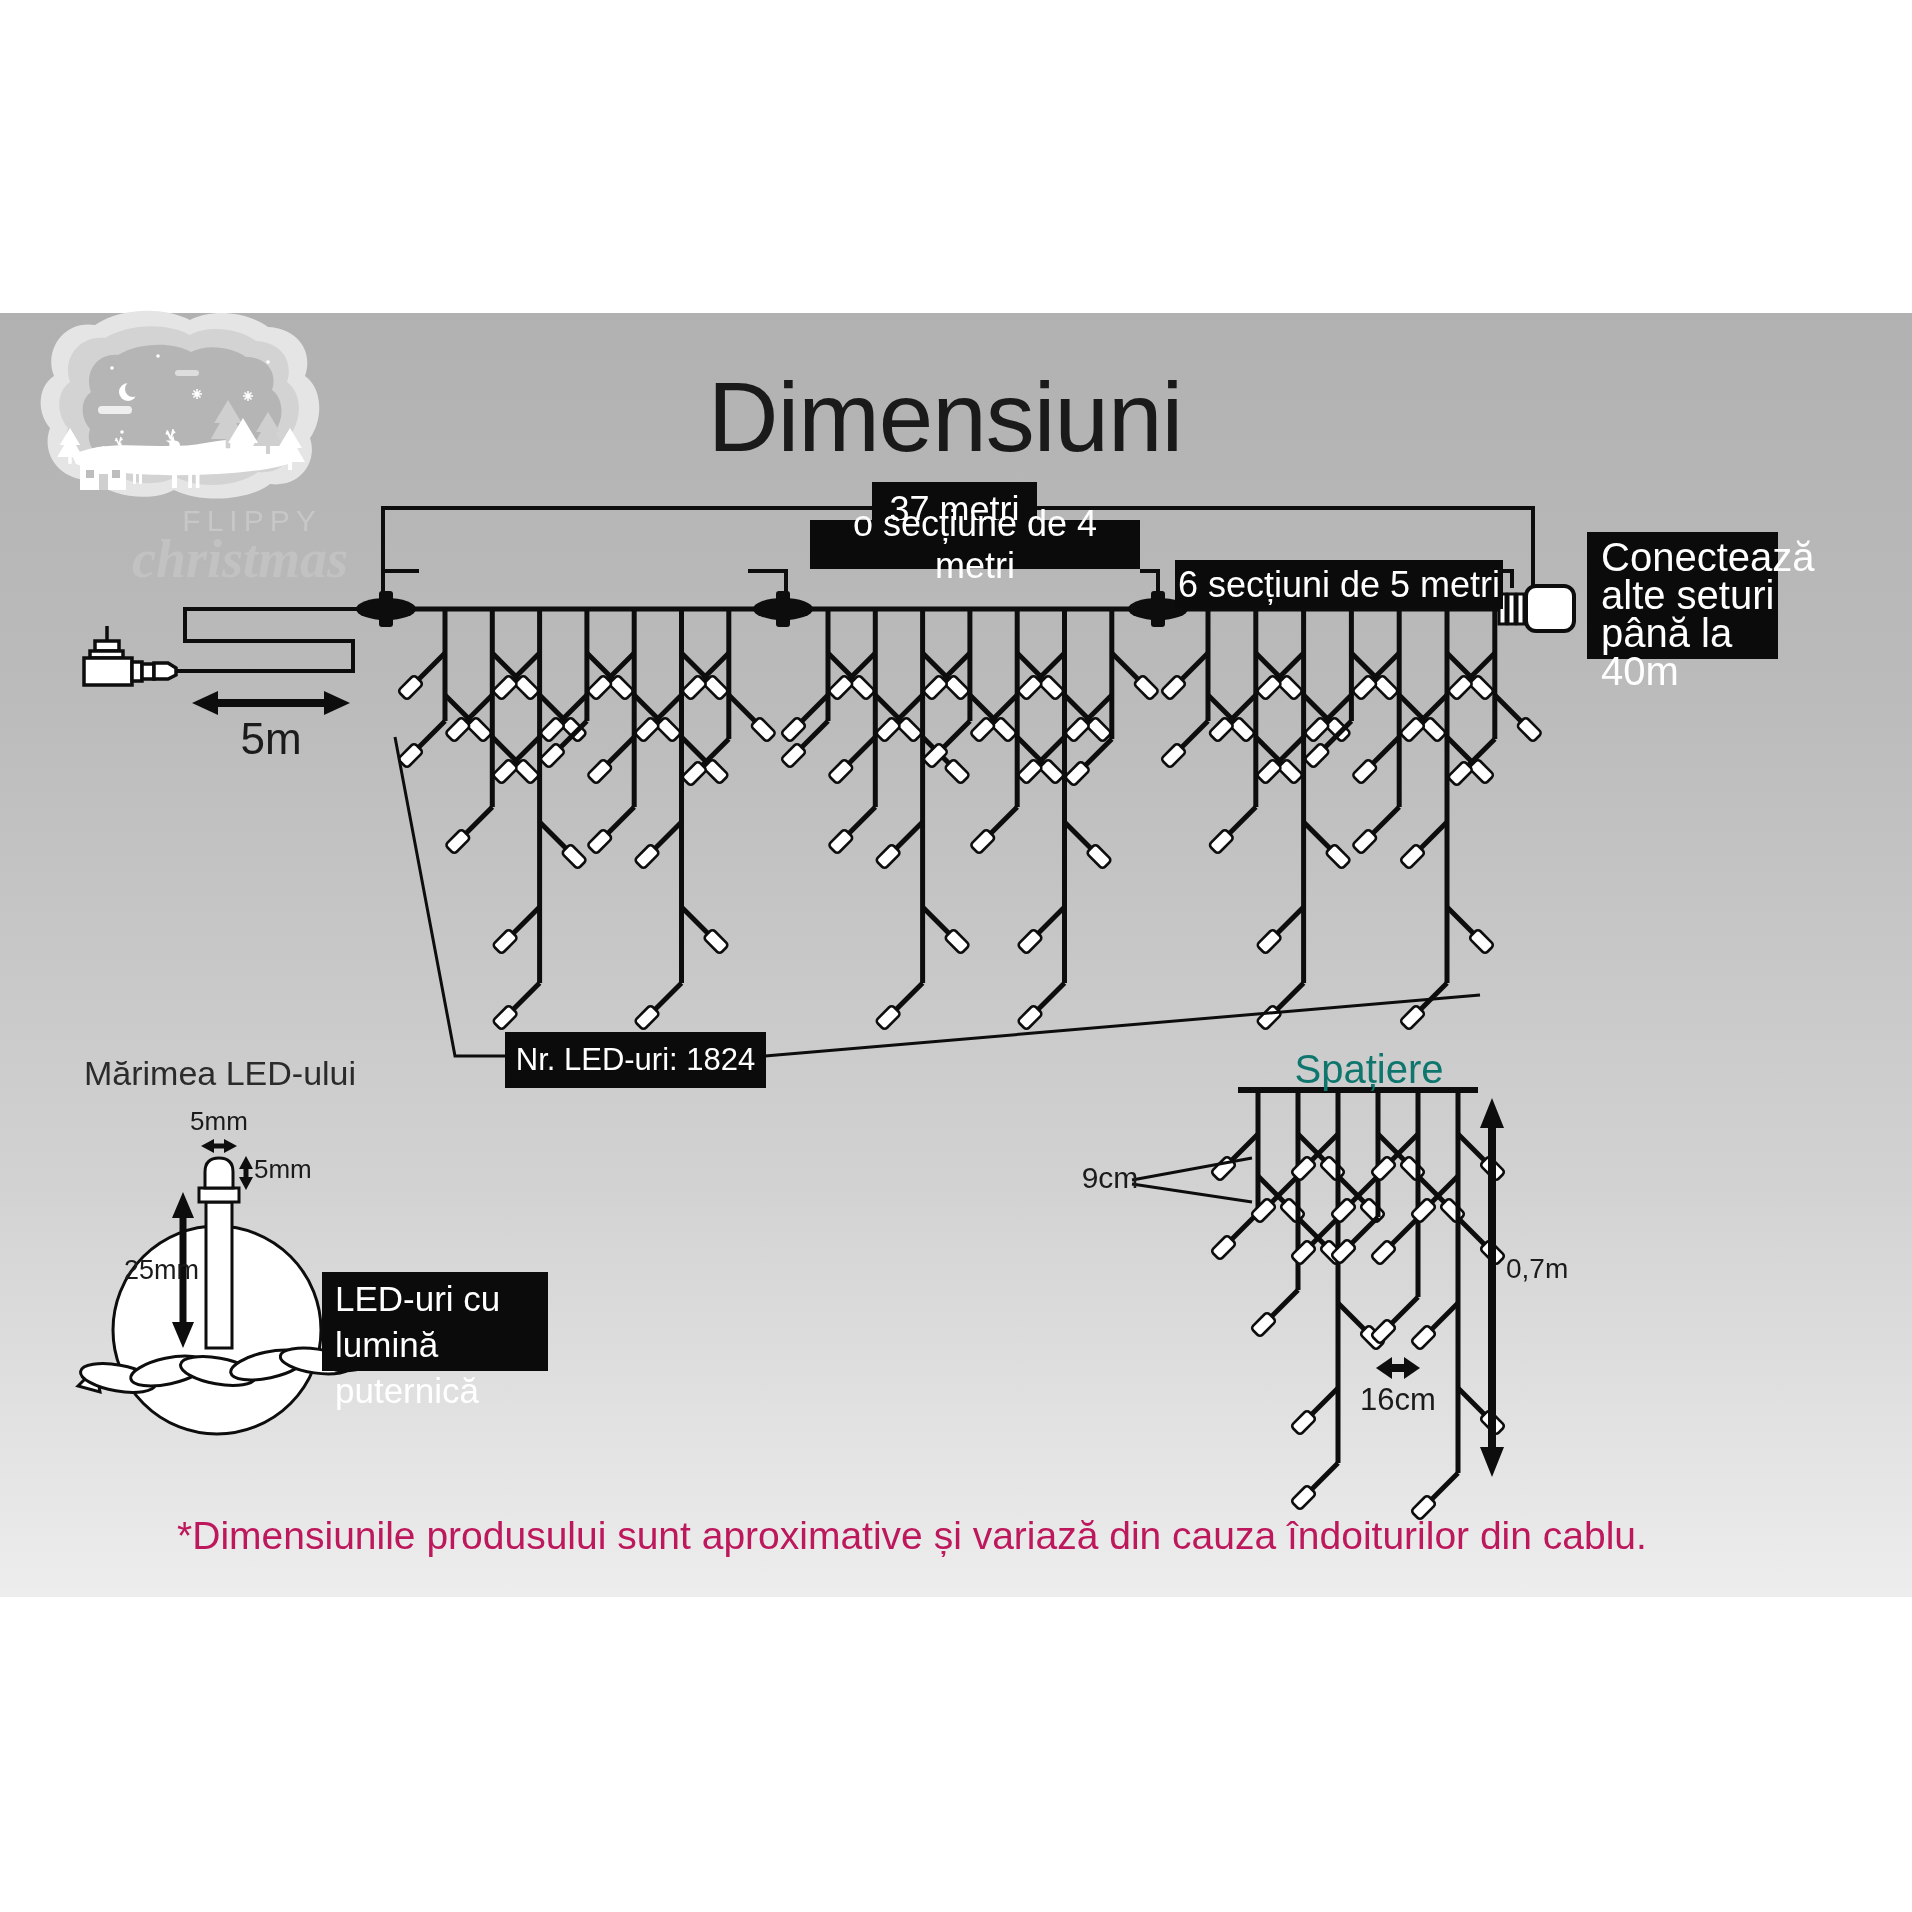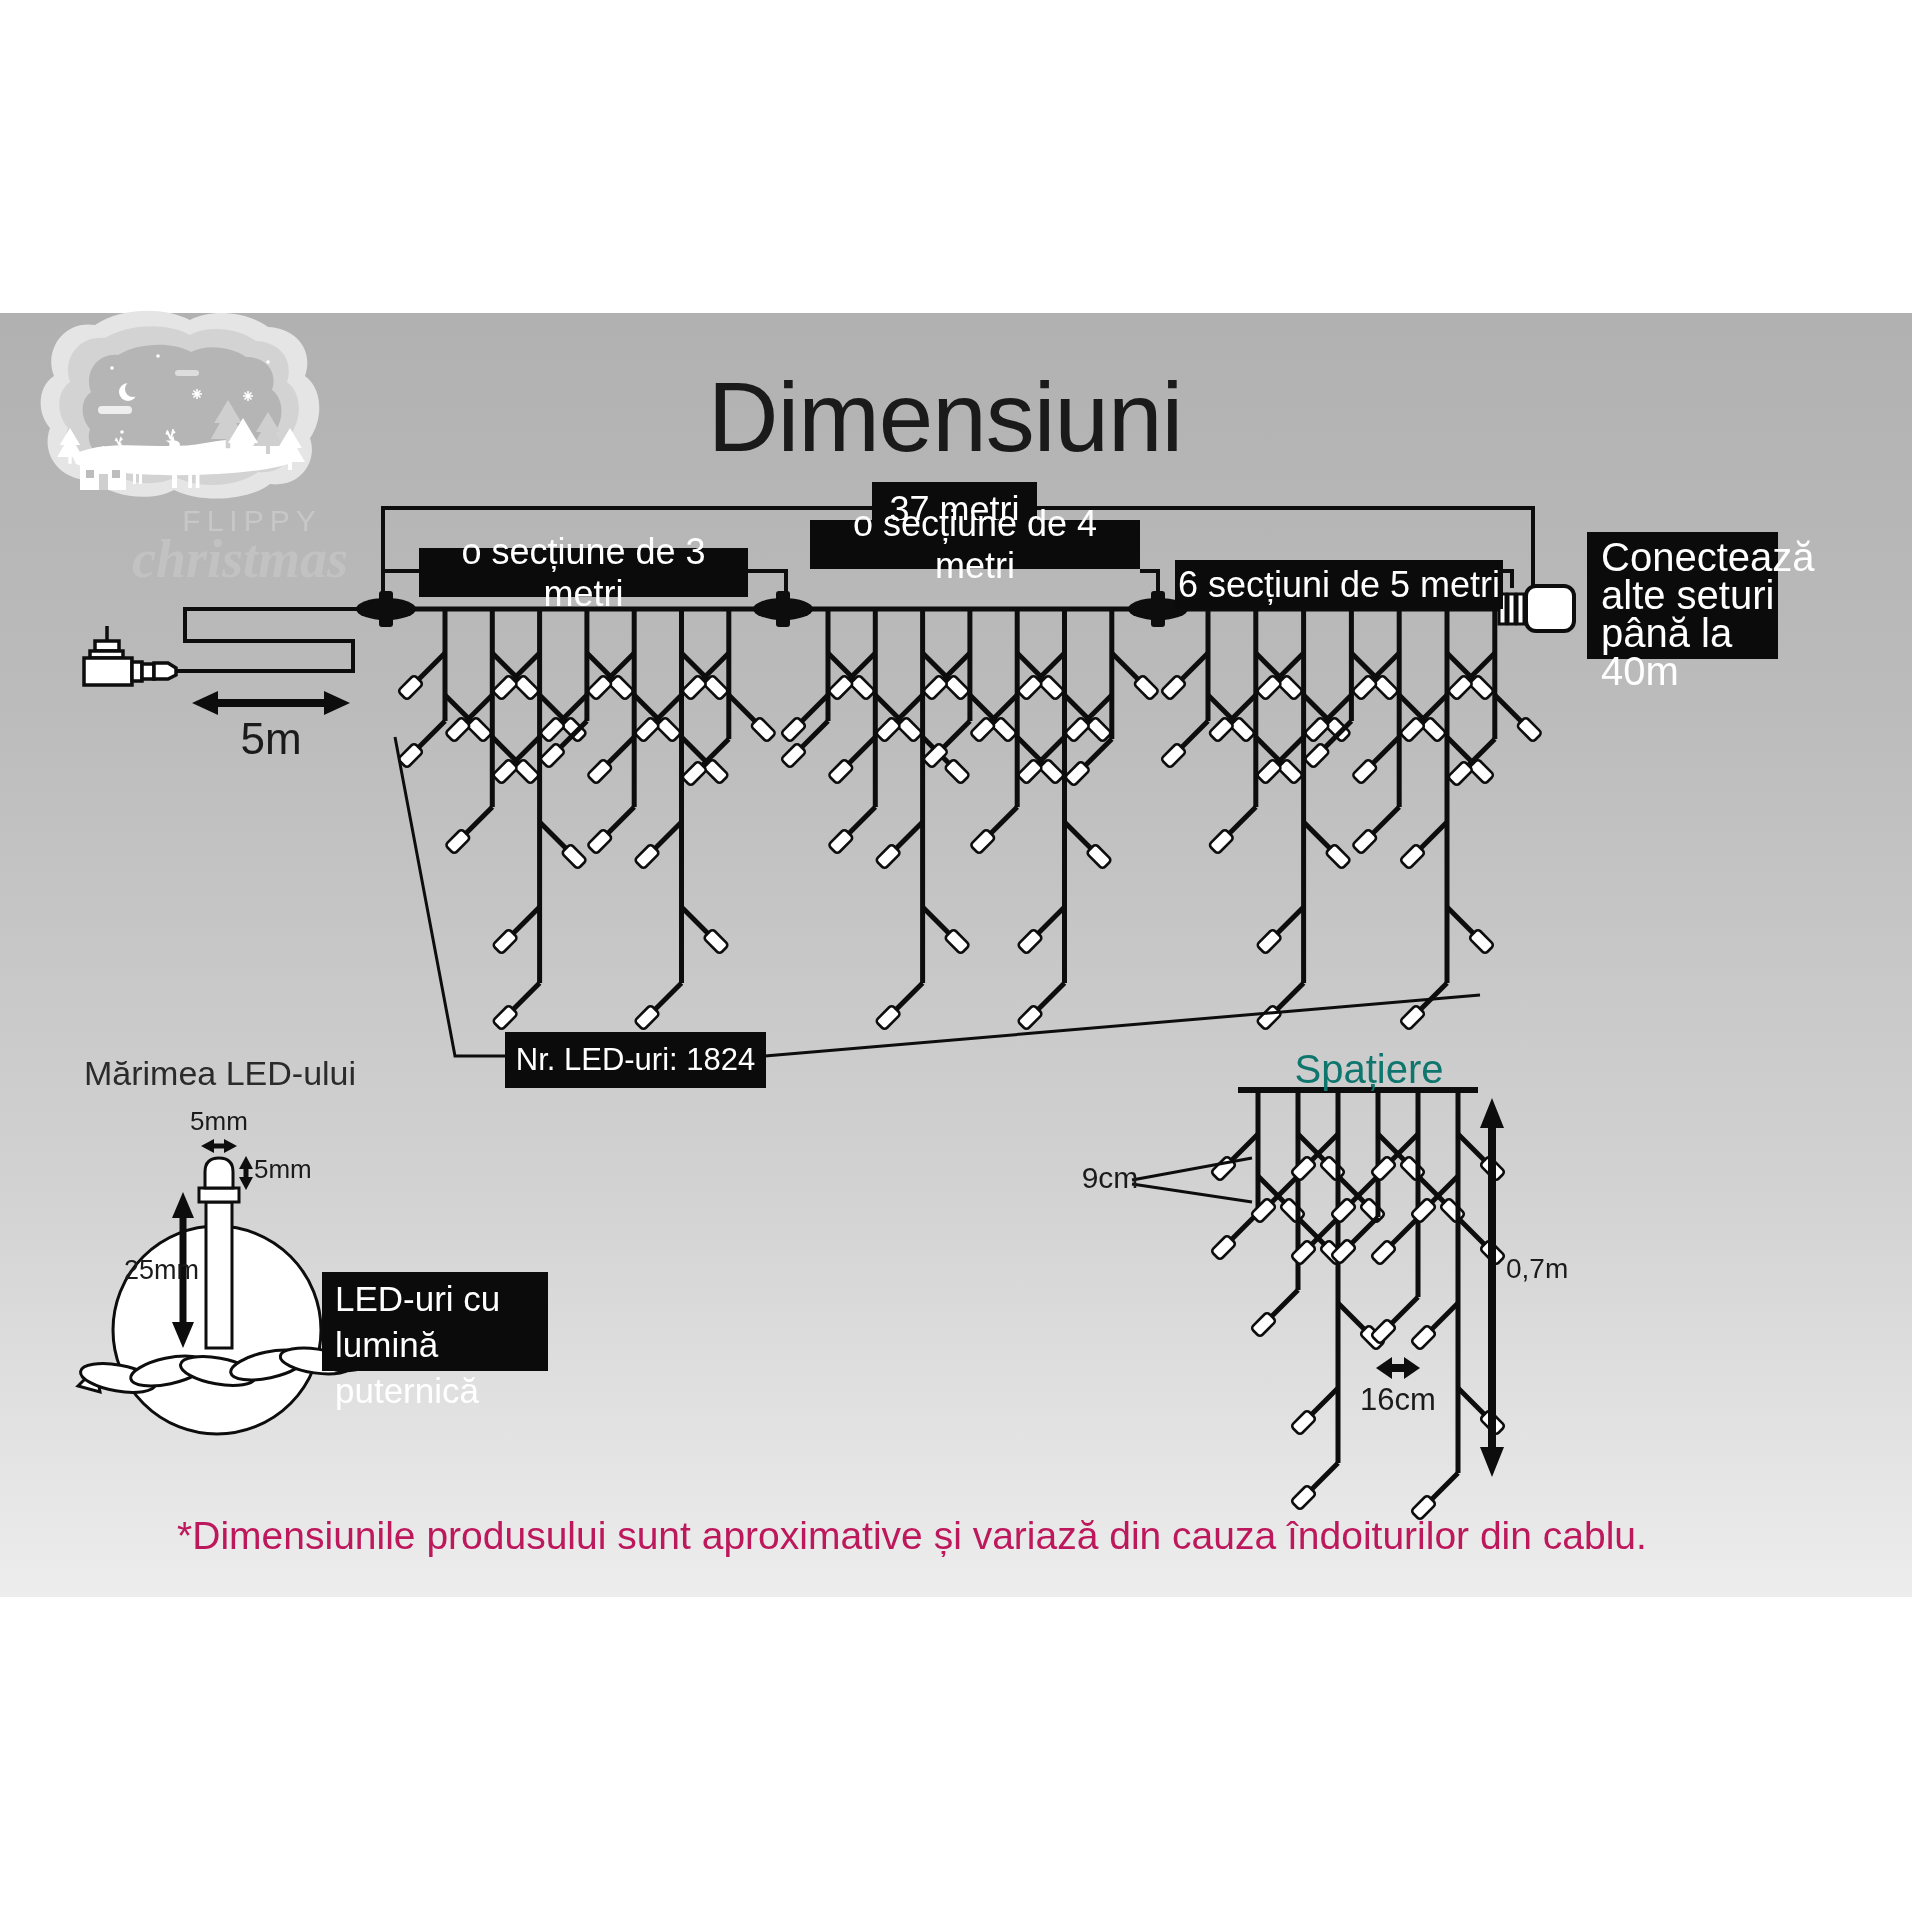--- a/index.html
+++ b/index.html
@@ -447,21 +447,20 @@
         <line class="wire" stroke-width="8" x1="1492" y1="1122" x2="1492" y2="1453"></line>
         <polygon class="blackfill" points="1480,1128 1504,1128 1492,1098"></polygon>
         <polygon class="blackfill" points="1480,1447 1504,1447 1492,1477"></polygon>
       </g>
     </g>
   </svg>
 
   <div id="page-title" class="abs txt">Dimensiuni</div>
 
   <div id="badge-37" class="abs badge">37 metri</div>
-  <div id="sec-box-0" class="abs badge">o secțiune de 3 metri</div>
   <div id="sec-box-1" class="abs badge">o secțiune de 4 metri</div>
   <div id="sec-box-2" class="abs badge">6 secțiuni de 5 metri</div>
   <div id="connect-box" class="abs badge-left">Conectează
 alte seturi
 până la 40m</div>
   <div id="lead-5m" class="abs txt">5m</div>
   <div id="led-count-badge" class="abs badge">Nr. LED-uri: 1824</div>
 
   <div id="led-size-heading" class="abs txt">Mărimea LED-ului</div>
   <div id="led-width-label" class="abs txt">5mm</div>

